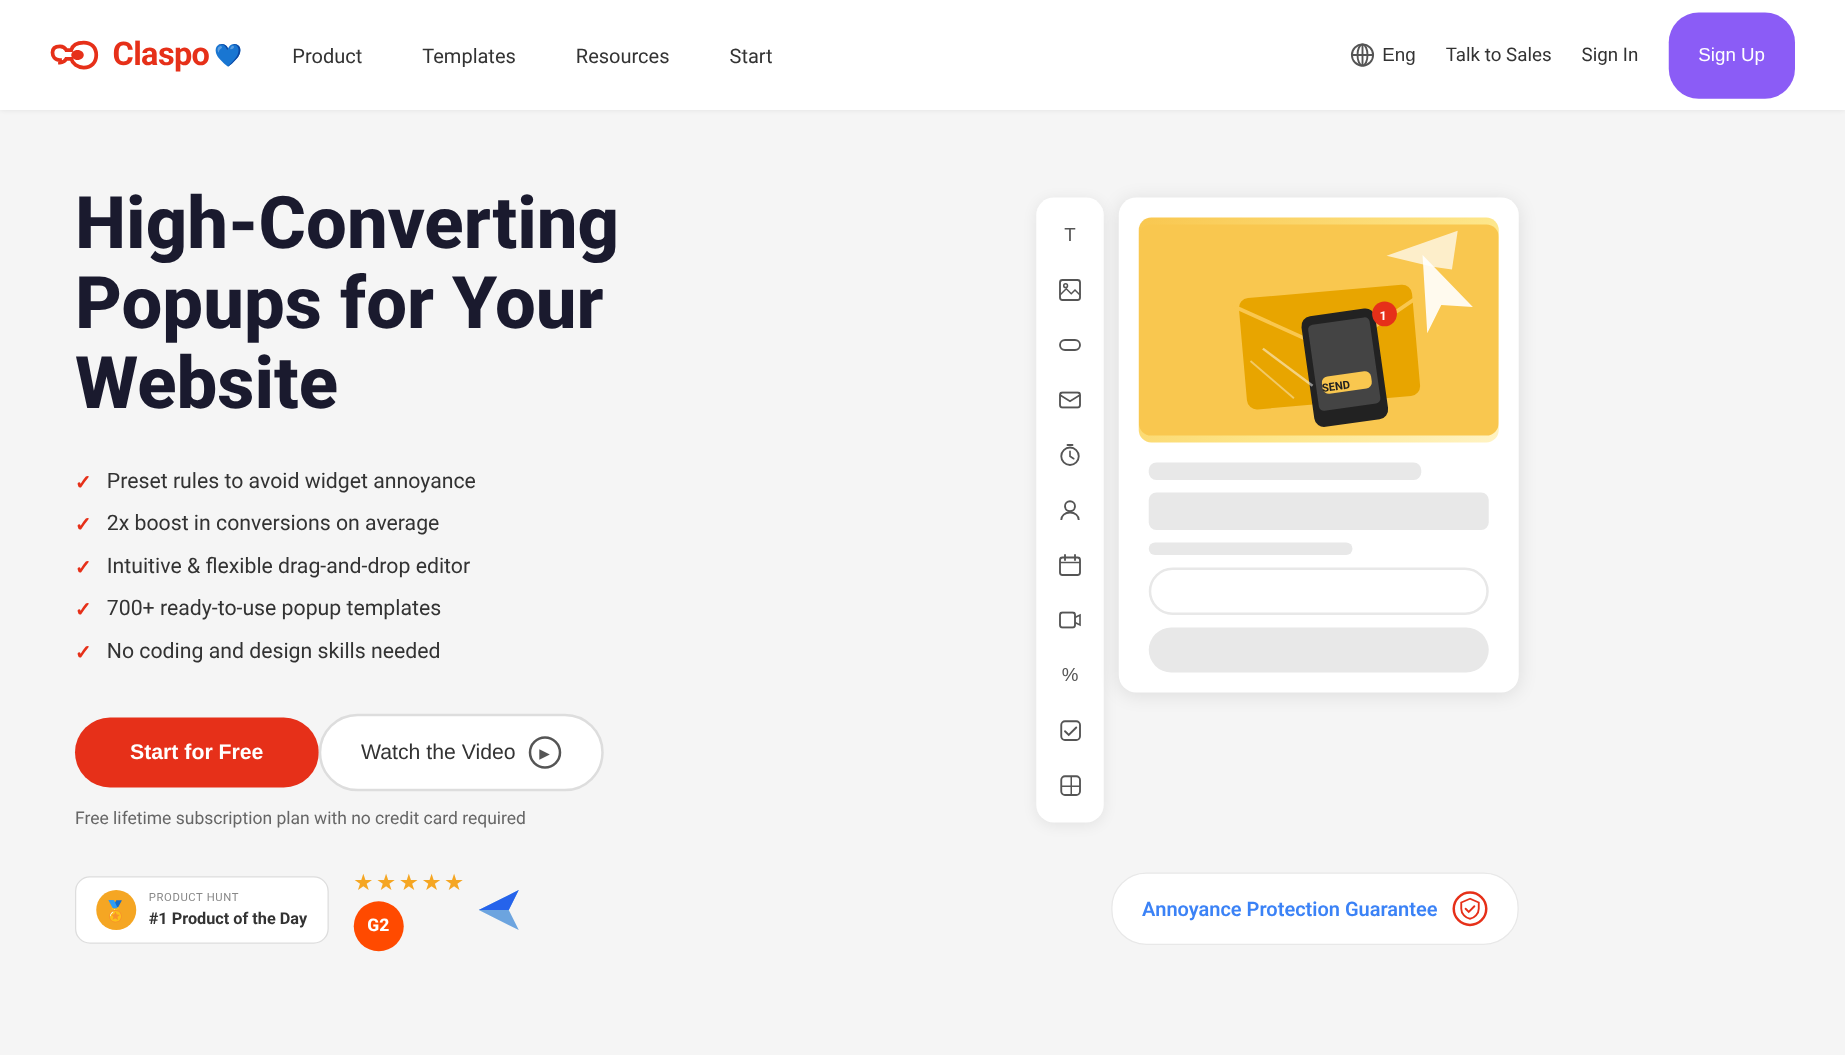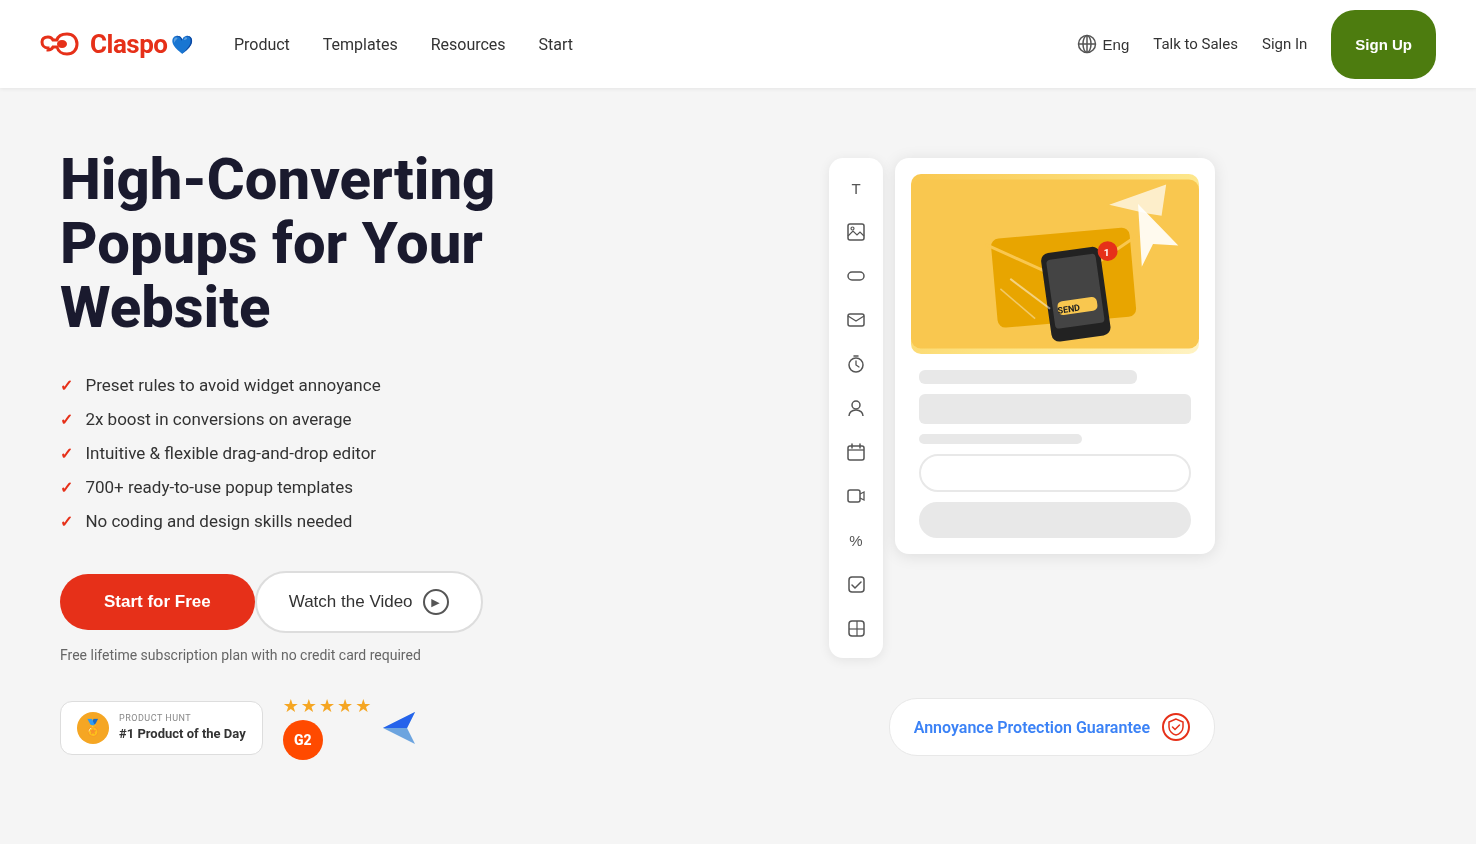--- a/index.html
+++ b/index.html
@@ -38,21 +38,21 @@
       color: #e63019;
       letter-spacing: -0.5px;
     }
     .logo-heart {
       font-size: 18px;
       margin-left: -2px;
     }
     .nav-links {
       display: flex;
       align-items: center;
-      gap: 33px;
+      gap: 48px;
       flex: 1;
     }
     .nav-link {
       font-size: 16px;
       color: #333;
       text-decoration: none;
       font-weight: 400;
       cursor: pointer;
     }
     .nav-right {
@@ -78,27 +78,27 @@
       font-weight: 400;
     }
     .sign-in {
       font-size: 15px;
       color: #333;
       cursor: pointer;
       text-decoration: none;
       font-weight: 400;
     }
     .sign-up-btn {
-      background: #4d7c0f;
+      background: #8b5cf6;
       color: #fff;
       border: none;
       border-radius: 24px;
       padding: 26px 24px;
       font-size: 15px;
-      font-weight: 700;
+      font-weight: 400;
       cursor: pointer;
     }
 
     
     .hero {
       display: flex;
       align-items: flex-start;
       padding: 60px 92px 40px 60px;
       min-height: 772px;
       gap: 40px;

